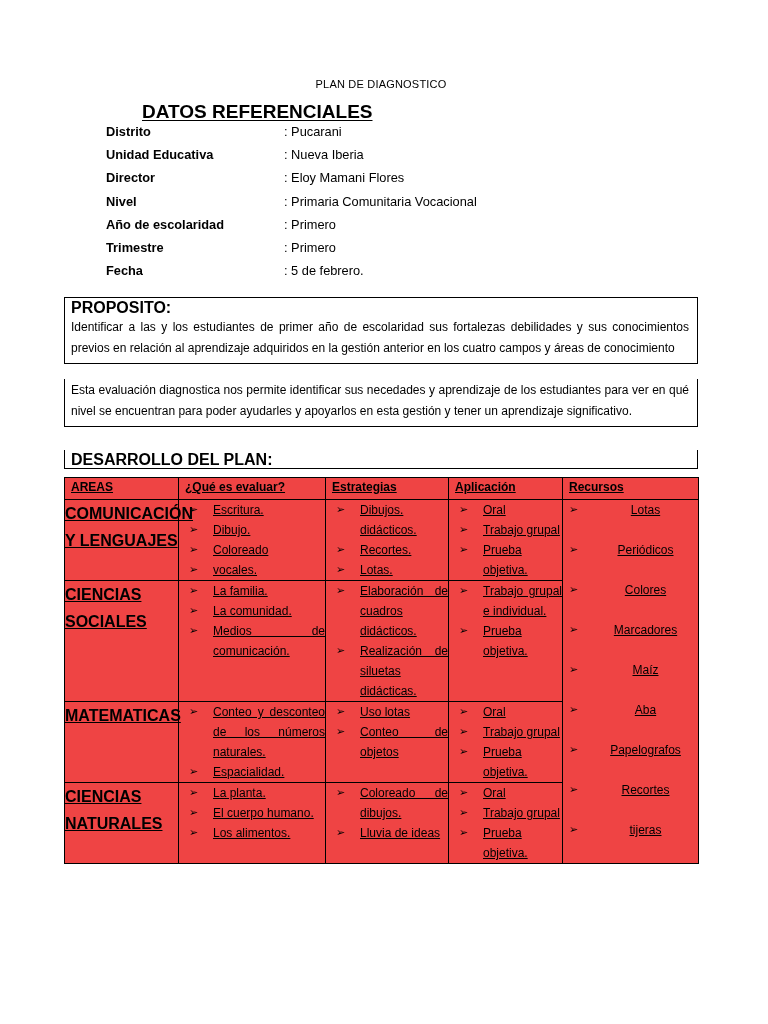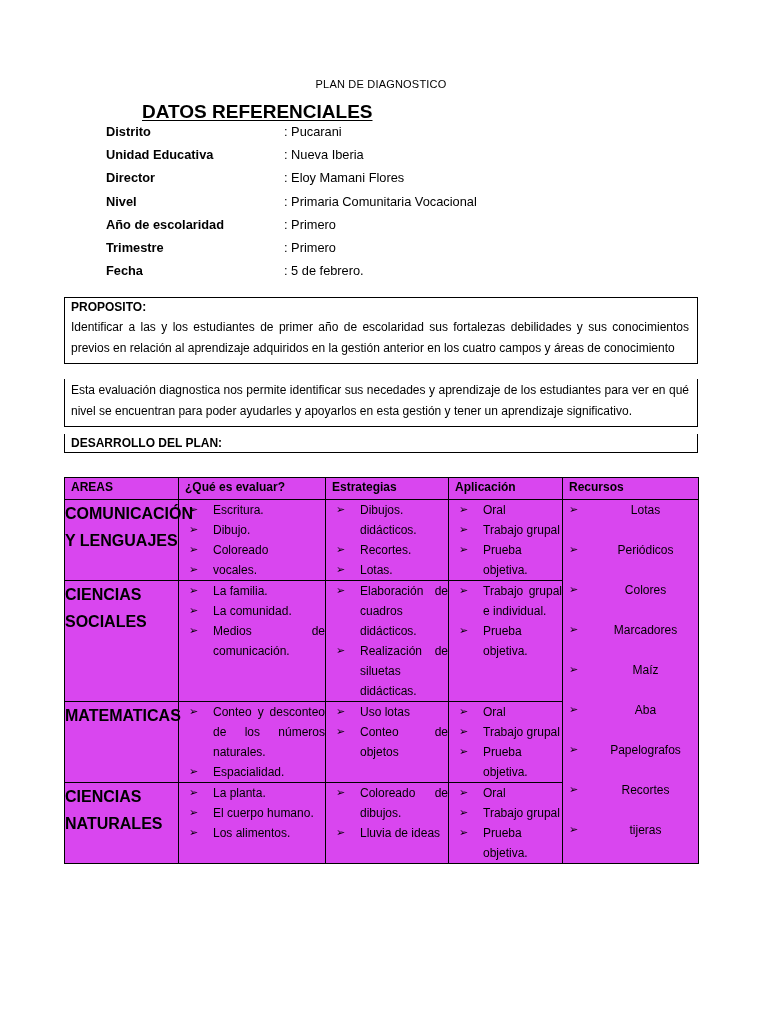--- a/index.html
+++ b/index.html
@@ -73,46 +73,47 @@
   
   .block {
     position: absolute;
     left: 64px;
     width: 634px;
     border: 1.4px solid #000;
     box-sizing: border-box;
     background: #fff;
   }
   .block-title {
-    font-size: 12px;
+    font-size: 16px;
     font-weight: bold;
     padding: 2px 6px 1px 6px;
     line-height: 15px;
   }
   .block-body {
     font-size: 12px;
     line-height: 21px;
     padding: 1px 8px 4px 6px;
     text-align: justify;
     text-justify: inter-word;
   }
 
   #proposito-block { top: 297px; }
   #justificacion-block { top: 379px; border-top: none; }
-  #desarrollo-block { top: 434px; border-top: none; }
+  #desarrollo-block { top: 450px; border-top: none; }
 
   
   .plan-table {
     position: absolute;
     left: 64px;
     top: 477px;
     width: 634px;
     border-collapse: collapse;
     table-layout: fixed;
-    background: #d946ef;
+    background: #ef4444;
+    text-decoration: underline;
   }
   .plan-table col.c-areas       { width: 114px; }
   .plan-table col.c-que         { width: 147px; }
   .plan-table col.c-estrategias { width: 123px; }
   .plan-table col.c-aplicacion  { width: 114px; }
   .plan-table col.c-recursos    { width: 136px; }
 
   .plan-table th,
   .plan-table td {
     border: 1.4px solid #000;

